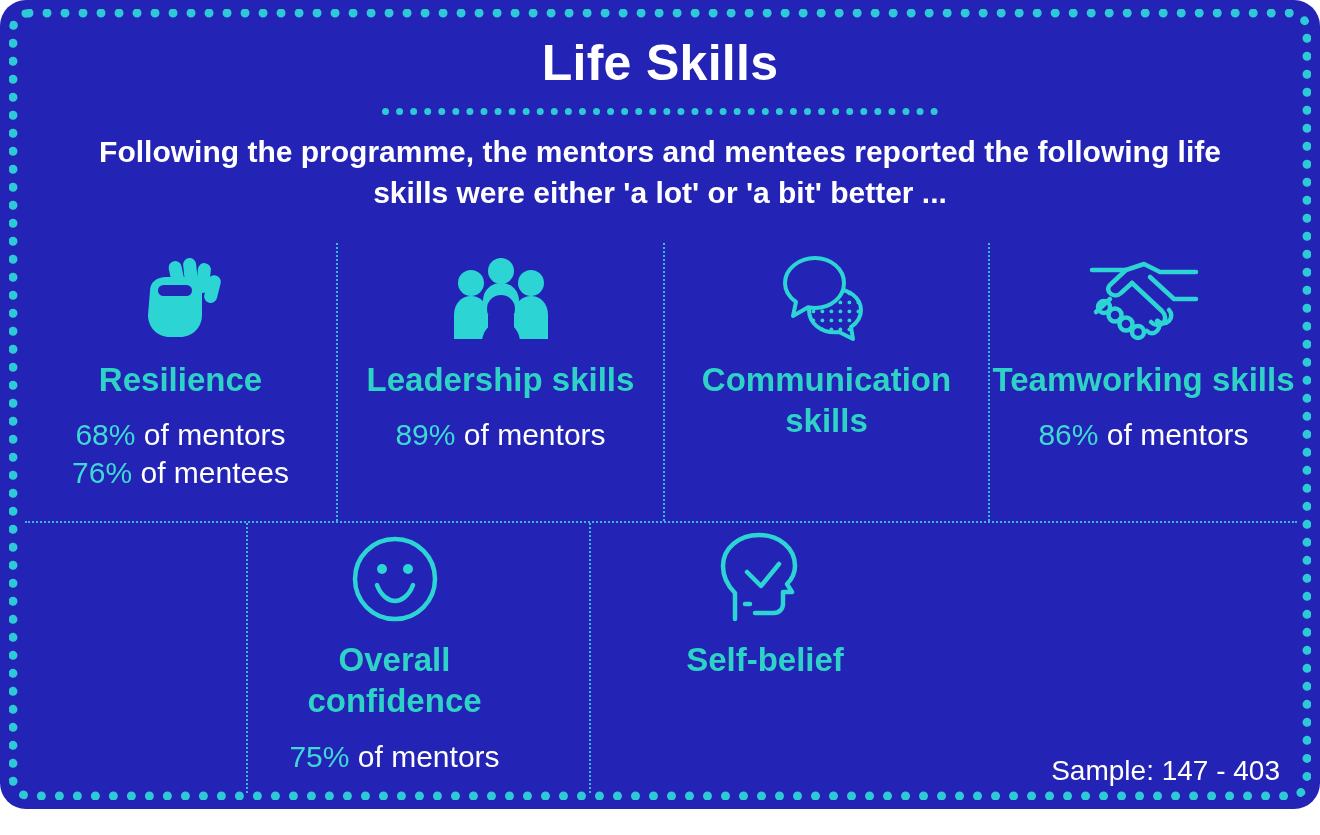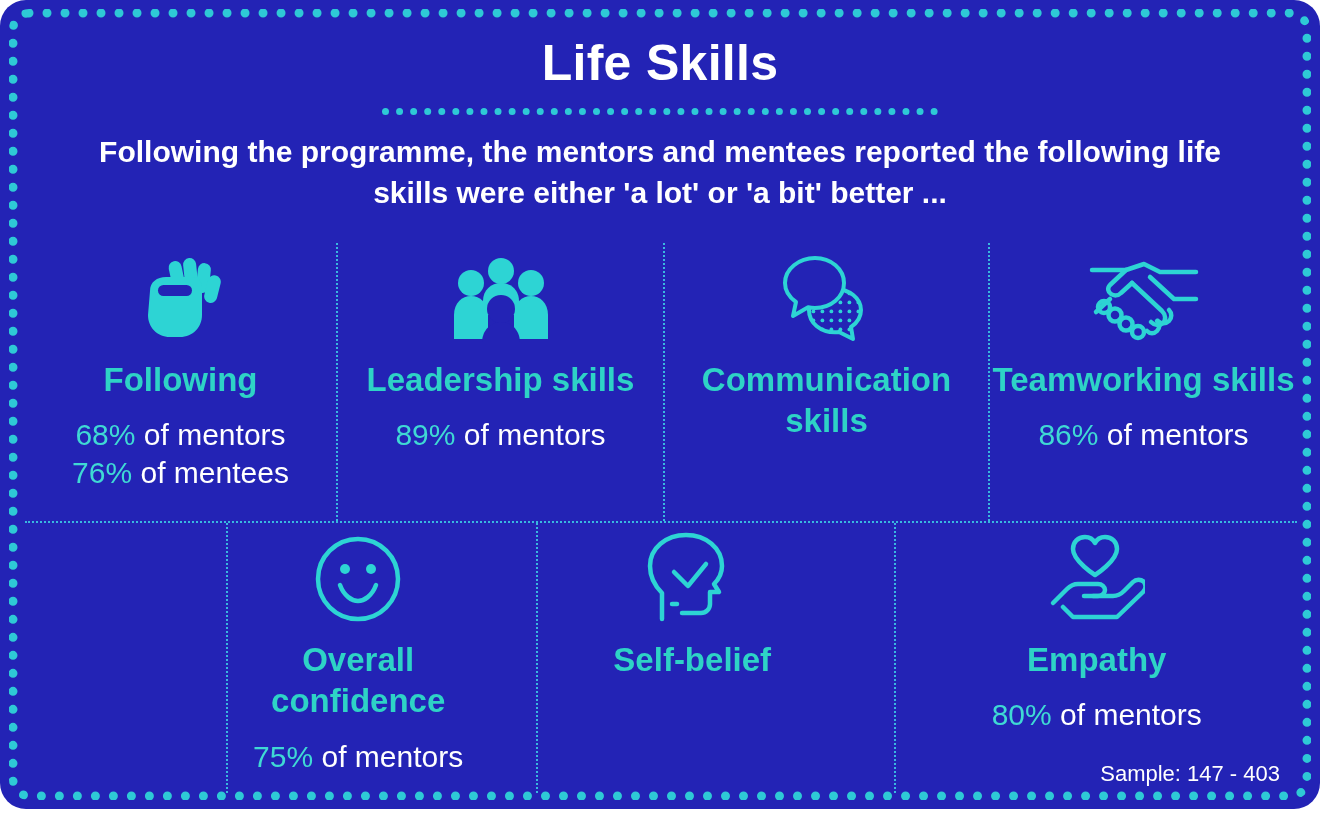--- a/index.html
+++ b/index.html
@@ -137,21 +137,21 @@
     color: #ffffff;
     line-height: 1.25;
     white-space: nowrap;
   }
   .stats .pct { color: #3fd9d4; }
 
   .sample {
     position: absolute;
     right: 40px;
     bottom: 22px;
-    font-size: 22px;
+    font-size: 28px;
     color: #ffffff;
   }
 
   .empty-cell { visibility: hidden; }
 </style>
 </head>
 <body>
 
 <div id="poster">
 
@@ -173,21 +173,21 @@
           <g fill="#2dd4d4">
             <rect x="30" y="6" width="13" height="26" rx="6.5" transform="rotate(-12 36 19)"></rect>
             <rect x="44" y="3" width="13" height="30" rx="6.5" transform="rotate(-6 50 18)"></rect>
             <rect x="57" y="8" width="13" height="30" rx="6.5" transform="rotate(6 63 23)"></rect>
             <rect x="66" y="20" width="13" height="28" rx="6.5" transform="rotate(14 72 34)"></rect>
             <path d="M10 36c0-9 7-14 16-14h26c6 0 10 4 10 10v28c0 12-9 22-22 22H30C17 82 8 72 8 60z"></path>
             <rect x="18" y="30" width="34" height="11" rx="5.5" fill="#2323b5"></rect>
           </g>
         </svg>
       </div>
-      <div class="cell-title">Following</div>
+      <div class="cell-title">Resilience</div>
       <div class="stats">
         <div>
           <span class="pct">68%</span>
           <span>of mentors</span>
         </div>
         <div>
           <span class="pct">76%</span>
           <span>of mentees</span>
         </div>
       </div>
@@ -291,36 +291,18 @@
           <g fill="none" stroke="#2dd4d4" stroke-width="4.5" stroke-linecap="round" stroke-linejoin="round">
             <path d="M18 88V62C10 54 6 44 6 35 6 17 22 4 42 4s36 13 36 31c0 8-3 13-8 18l5 8h-9v12c0 5-4 9-9 9H38"></path>
             <path d="M30 41l14 14 18-22"></path>
             <path d="M33 73h-5"></path>
           </g>
         </svg>
       </div>
       <div class="cell-title">Self-belief</div>
     </div>
 
-    <div class="cell b3">
-      <div class="icon-wrap">
-        <svg width="96" height="90" viewBox="0 0 96 90" aria-hidden="true">
-          <g fill="none" stroke="#2dd4d4" stroke-width="4.5" stroke-linecap="round" stroke-linejoin="round">
-            <path d="M56 4c-4 0-8 2-10 6-2-4-6-6-10-6-7 0-12 5-12 12 0 12 22 26 22 26s22-14 22-26c0-7-5-12-12-12z"></path>
-            <path d="M4 70l14-14c3-3 7-5 11-5h20c4 0 7 3 7 6s-3 6-7 6H35"></path>
-            <path d="M44 63h20c4 0 8-2 11-5l9-9c3-3 8-3 11 0 2 3 2 7-1 10L68 84H24L14 74"></path>
-          </g>
-        </svg>
-      </div>
-      <div class="cell-title">Empathy</div>
-      <div class="stats">
-        <div>
-          <span class="pct">80%</span>
-          <span>of mentors</span>
-        </div>
-      </div>
-    </div>
 
   </div>
 
   <div class="sample">Sample: 147 - 403</div>
 
 </div>
 
 </body></html>

